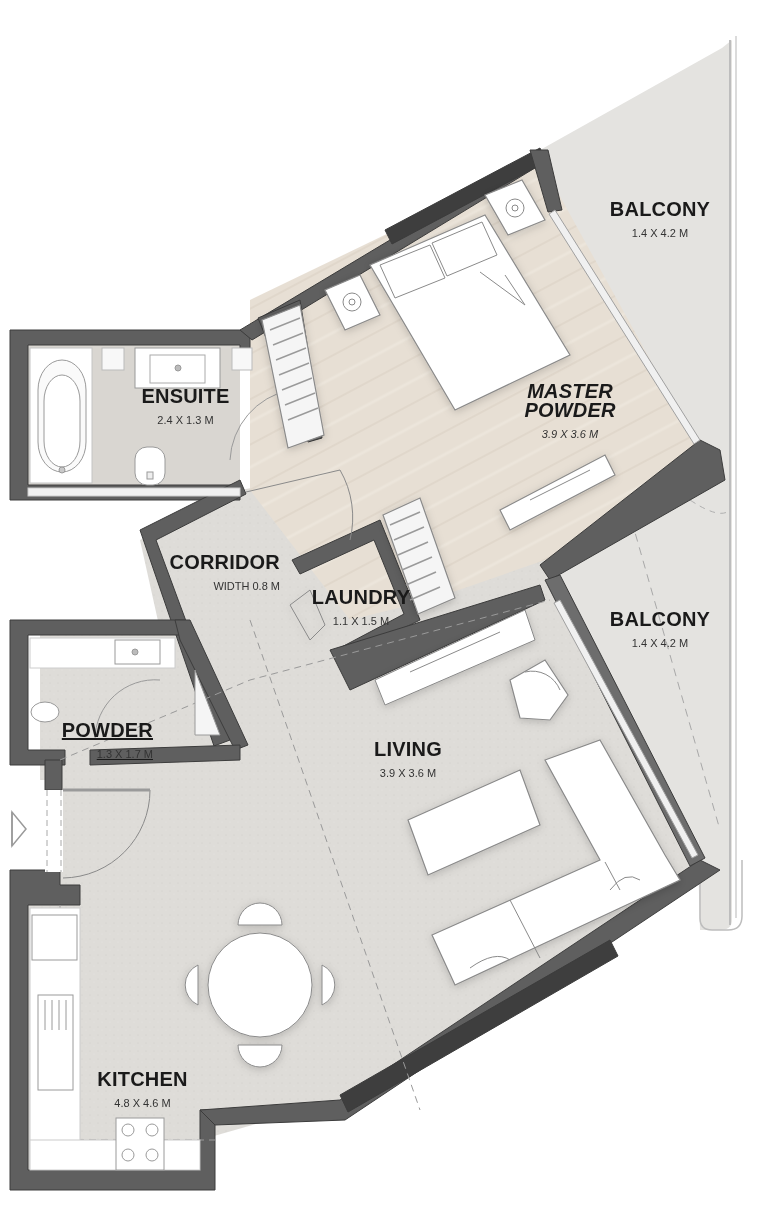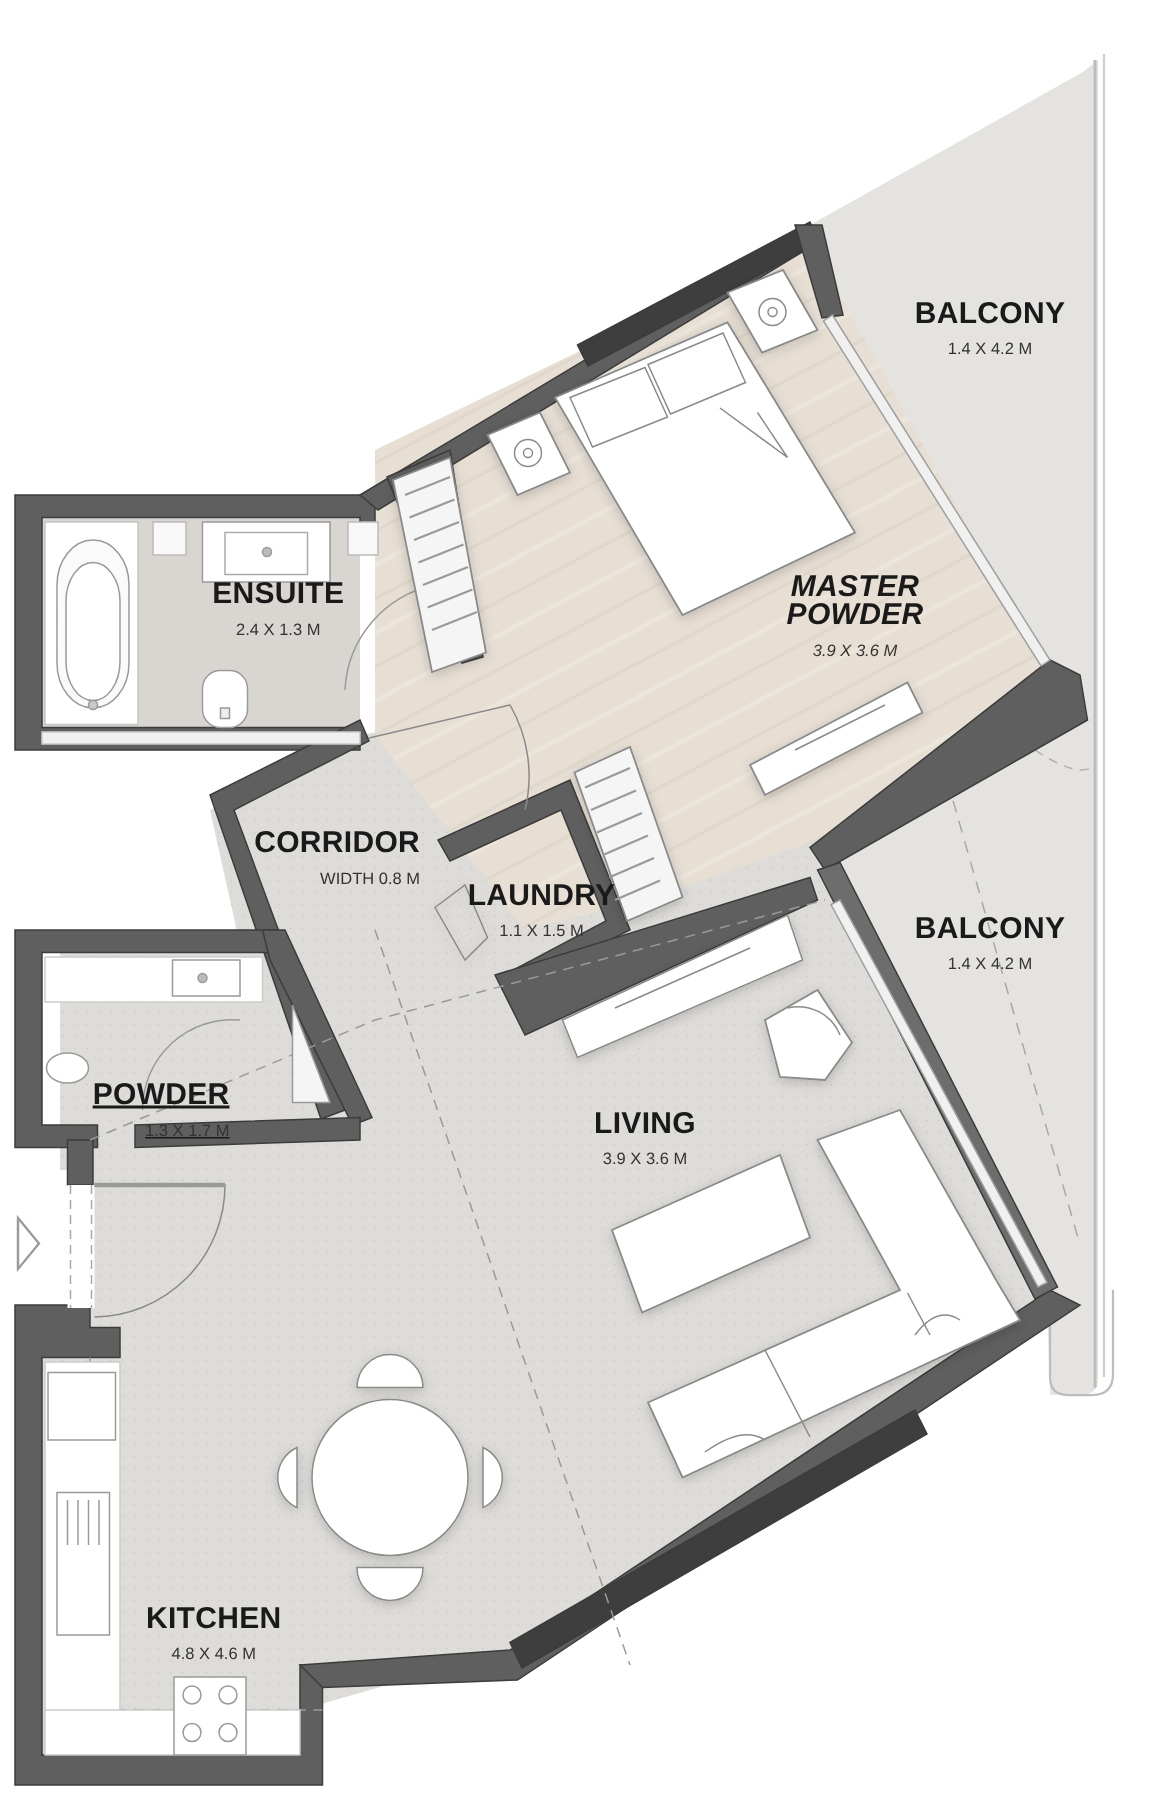--- a/index.html
+++ b/index.html
@@ -250,21 +250,21 @@
 <div class="label" style="left:605px; top:610px; width:110px;">
   <span class="name">BALCONY</span>
   <span class="dim">1.4 X 4.2 M</span>
 </div>
 
 <div class="label right" style="left:50px; top:721px; width:103px;text-decoration:underline;">
   <span class="name">POWDER</span>
   <span class="dim">1.3 X 1.7 M</span>
 </div>
 
-<div class="label" style="left:375px; top:740px; width:110px;">
+<div class="label" style="left:353px; top:740px; width:110px;">
   <span class="name">LIVING</span>
   <span class="dim">3.9 X 3.6 M</span>
 </div>
 
 <div class="label" style="left:85px; top:1070px; width:115px;">
   <span class="name">KITCHEN</span>
   <span class="dim">4.8 X 4.6 M</span>
 </div>
 
 </body></html>

